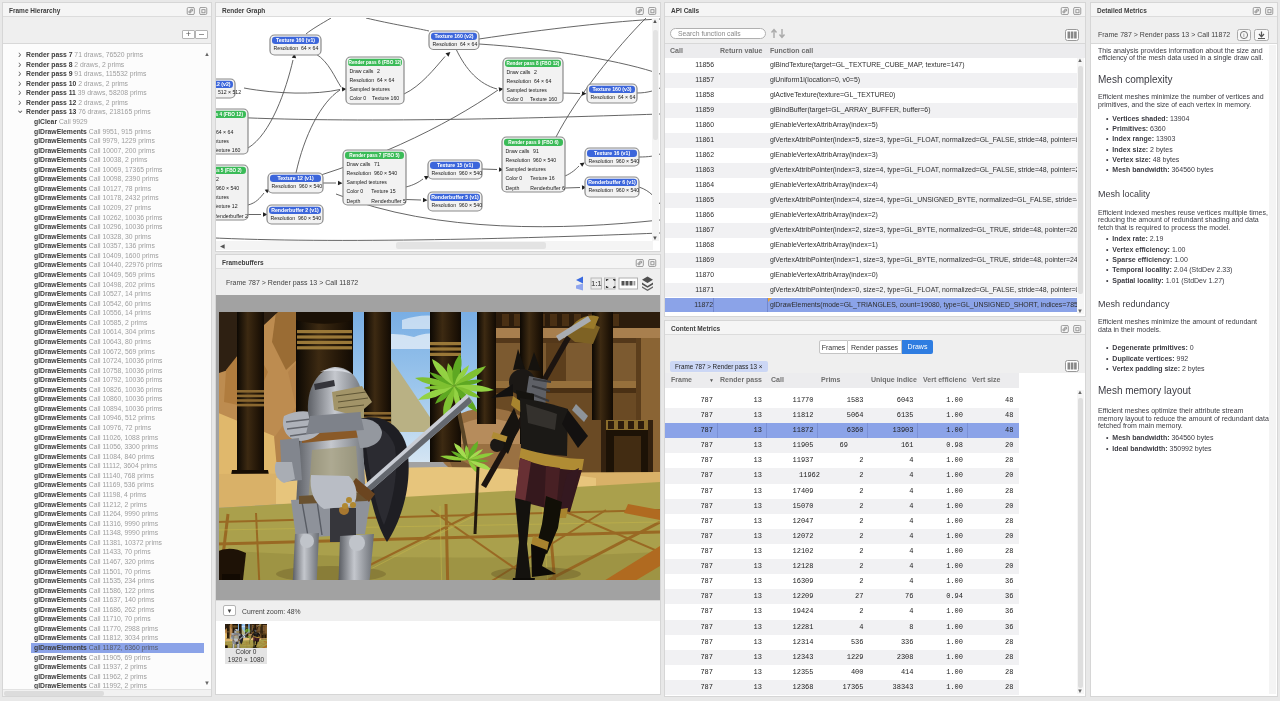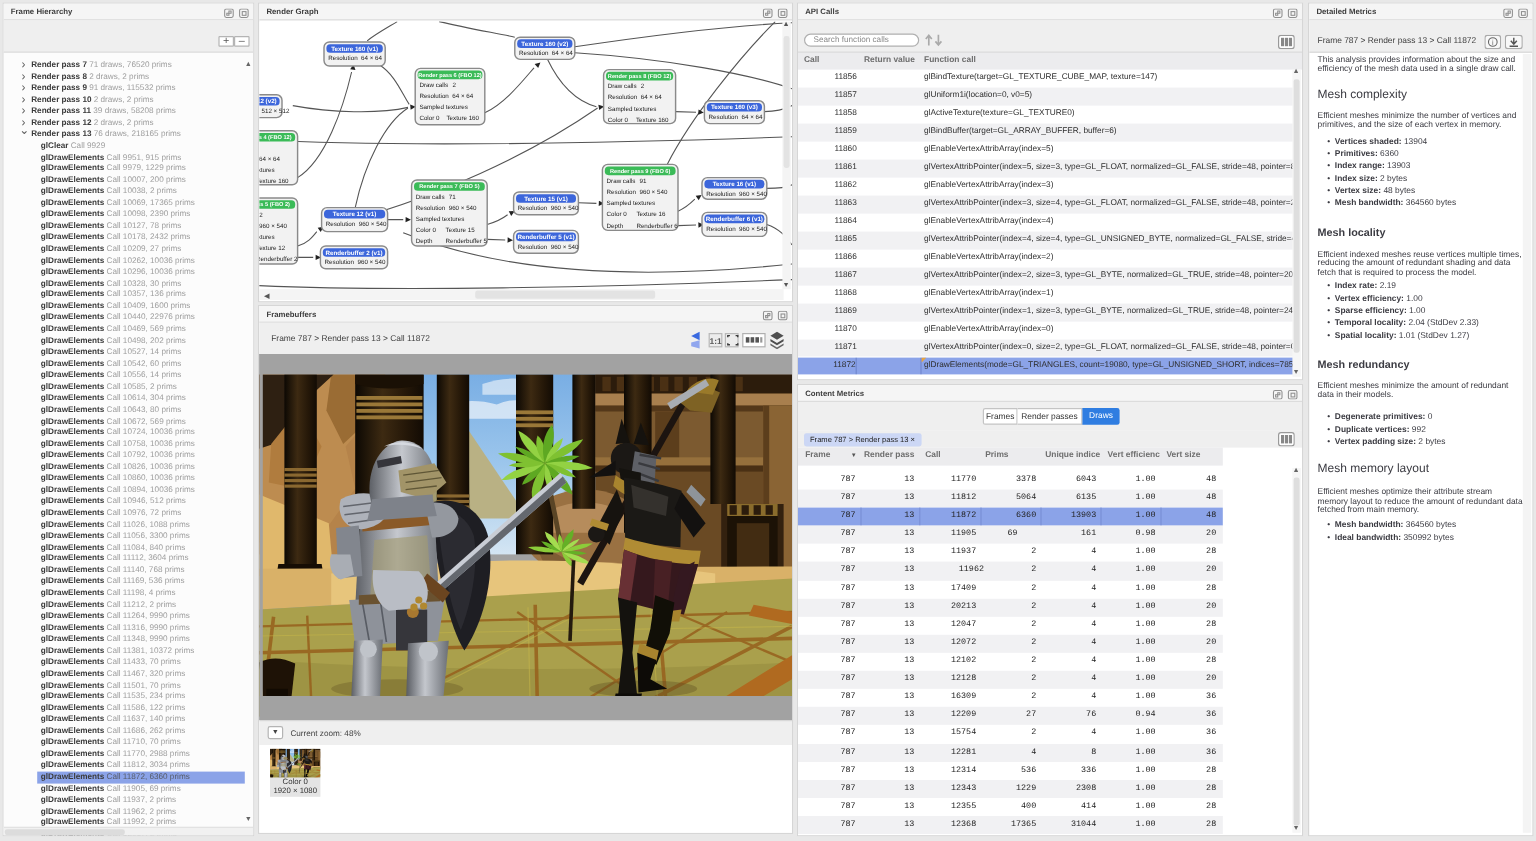--- a/index.html
+++ b/index.html
@@ -26,21 +26,21 @@
 .ac1{position:absolute;left:0;width:49px;text-align:right;display:inline-block}
 .ac3{position:absolute;left:105px}
 
 .crow{position:absolute;left:0;width:354px;height:15.12px;line-height:15.12px;font-family:"Liberation Mono",monospace;font-size:7px;color:#222}
 .calt{background:#f1f1f3}
 .csel{background:#8ba3e8}
 .cc{position:absolute;text-align:right;display:inline-block}
 
 .dmp{font-size:7px;line-height:7.6px;white-space:nowrap}
 .dmh1{font-size:10px;font-weight:400}
-.dmh2{font-size:9px;font-weight:700}
+.dmh2{font-size:9px;font-weight:400}
 .dmb{font-size:7px;line-height:10.3px;white-space:nowrap}
 .dmb b{font-weight:700}
 </style>
 </head><body>
 <div class="panel" style="left:2px;top:2px;width:210px;height:695px;overflow:hidden">
 <div class="ptitle">Frame Hierarchy</div>
     <svg class="abs" style="right:3px;top:4px" width="22" height="8" viewBox="0 0 23 9">
 <g stroke="#8f8f8f" fill="none" stroke-width="1">
 <rect x="0.5" y="0.5" width="8" height="8" rx="1.5"></rect>
 <path d="M2.5 4.5h2v2h-2z M4.5 2.5h2v2h-2z"></path>
@@ -942,21 +942,21 @@
       <span class="abs" style="left:156px">Prims</span>
       <span class="abs" style="left:206px">Unique indice</span>
       <span class="abs" style="left:258px">Vert efficienc</span>
       <span class="abs" style="left:307px">Vert size</span>
 <span class="abs" style="left:44px;top:0;font-size:5px;color:#555">▼</span>
     </div>
 <div class="crow" style="top:71.80px">
       <span class="cc" style="left:2px;width:46px">787</span>
       <span class="cc" style="left:51px;width:46px">13</span>
       <span class="cc" style="left:102.5px;width:46px">11770</span>
-      <span class="cc" style="left:152.5px;width:46px">3378</span>
+      <span class="cc" style="left:152.5px;width:46px">1583</span>
       <span class="cc" style="left:202.5px;width:46px">6043</span>
       <span class="cc" style="left:252px;width:46px">1.00</span>
       <span class="cc" style="left:302.5px;width:46px">48</span>
     </div>
 <div class="crow calt" style="top:86.92px">
       <span class="cc" style="left:2px;width:46px">787</span>
       <span class="cc" style="left:51px;width:46px">13</span>
       <span class="cc" style="left:102.5px;width:46px">11812</span>
       <span class="cc" style="left:152.5px;width:46px">5064</span>
       <span class="cc" style="left:202.5px;width:46px">6135</span>
@@ -1010,21 +1010,21 @@
       <span class="cc" style="left:51px;width:46px">13</span>
       <span class="cc" style="left:102.5px;width:46px">17409</span>
       <span class="cc" style="left:152.5px;width:46px">2</span>
       <span class="cc" style="left:202.5px;width:46px">4</span>
       <span class="cc" style="left:252px;width:46px">1.00</span>
       <span class="cc" style="left:302.5px;width:46px">28</span>
     </div>
 <div class="crow calt" style="top:177.64px">
       <span class="cc" style="left:2px;width:46px">787</span>
       <span class="cc" style="left:51px;width:46px">13</span>
-      <span class="cc" style="left:102.5px;width:46px">20213</span>
+      <span class="cc" style="left:102.5px;width:46px">15070</span>
       <span class="cc" style="left:152.5px;width:46px">2</span>
       <span class="cc" style="left:202.5px;width:46px">4</span>
       <span class="cc" style="left:252px;width:46px">1.00</span>
       <span class="cc" style="left:302.5px;width:46px">20</span>
     </div>
 <div class="crow" style="top:192.76px">
       <span class="cc" style="left:2px;width:46px">787</span>
       <span class="cc" style="left:51px;width:46px">13</span>
       <span class="cc" style="left:102.5px;width:46px">12047</span>
       <span class="cc" style="left:152.5px;width:46px">2</span>
@@ -1073,21 +1073,21 @@
       <span class="cc" style="left:51px;width:46px">13</span>
       <span class="cc" style="left:102.5px;width:46px">12209</span>
       <span class="cc" style="left:152.5px;width:46px">27</span>
       <span class="cc" style="left:202.5px;width:46px">76</span>
       <span class="cc" style="left:252px;width:46px">0.94</span>
       <span class="cc" style="left:302.5px;width:46px">36</span>
     </div>
 <div class="crow" style="top:283.48px">
       <span class="cc" style="left:2px;width:46px">787</span>
       <span class="cc" style="left:51px;width:46px">13</span>
-      <span class="cc" style="left:102.5px;width:46px">15754</span>
+      <span class="cc" style="left:102.5px;width:46px">19424</span>
       <span class="cc" style="left:152.5px;width:46px">2</span>
       <span class="cc" style="left:202.5px;width:46px">4</span>
       <span class="cc" style="left:252px;width:46px">1.00</span>
       <span class="cc" style="left:302.5px;width:46px">36</span>
     </div>
 <div class="crow calt" style="top:298.60px">
       <span class="cc" style="left:2px;width:46px">787</span>
       <span class="cc" style="left:51px;width:46px">13</span>
       <span class="cc" style="left:102.5px;width:46px">12281</span>
       <span class="cc" style="left:152.5px;width:46px">4</span>
@@ -1120,21 +1120,21 @@
       <span class="cc" style="left:152.5px;width:46px">400</span>
       <span class="cc" style="left:202.5px;width:46px">414</span>
       <span class="cc" style="left:252px;width:46px">1.00</span>
       <span class="cc" style="left:302.5px;width:46px">28</span>
     </div>
 <div class="crow calt" style="top:359.08px">
       <span class="cc" style="left:2px;width:46px">787</span>
       <span class="cc" style="left:51px;width:46px">13</span>
       <span class="cc" style="left:102.5px;width:46px">12368</span>
       <span class="cc" style="left:152.5px;width:46px">17365</span>
-      <span class="cc" style="left:202.5px;width:46px">31044</span>
+      <span class="cc" style="left:202.5px;width:46px">38343</span>
       <span class="cc" style="left:252px;width:46px">1.00</span>
       <span class="cc" style="left:302.5px;width:46px">28</span>
     </div>
 <div class="abs" style="top:69px;bottom:2px;right:1px;width:7px;background:#f6f6f6">
 <div class="abs" style="left:0px;top:-1px;font-size:6px;color:#666">▲</div>
 <div class="abs" style="left:0px;bottom:0px;font-size:6px;color:#666">▼</div>
 <div class="abs" style="left:1px;top:8px;width:5px;height:290px;background:#dedede;border-radius:2px"></div>
 </div>
 </div>
 <div class="panel" style="left:1090px;top:2px;width:188px;height:695px;overflow:hidden">

